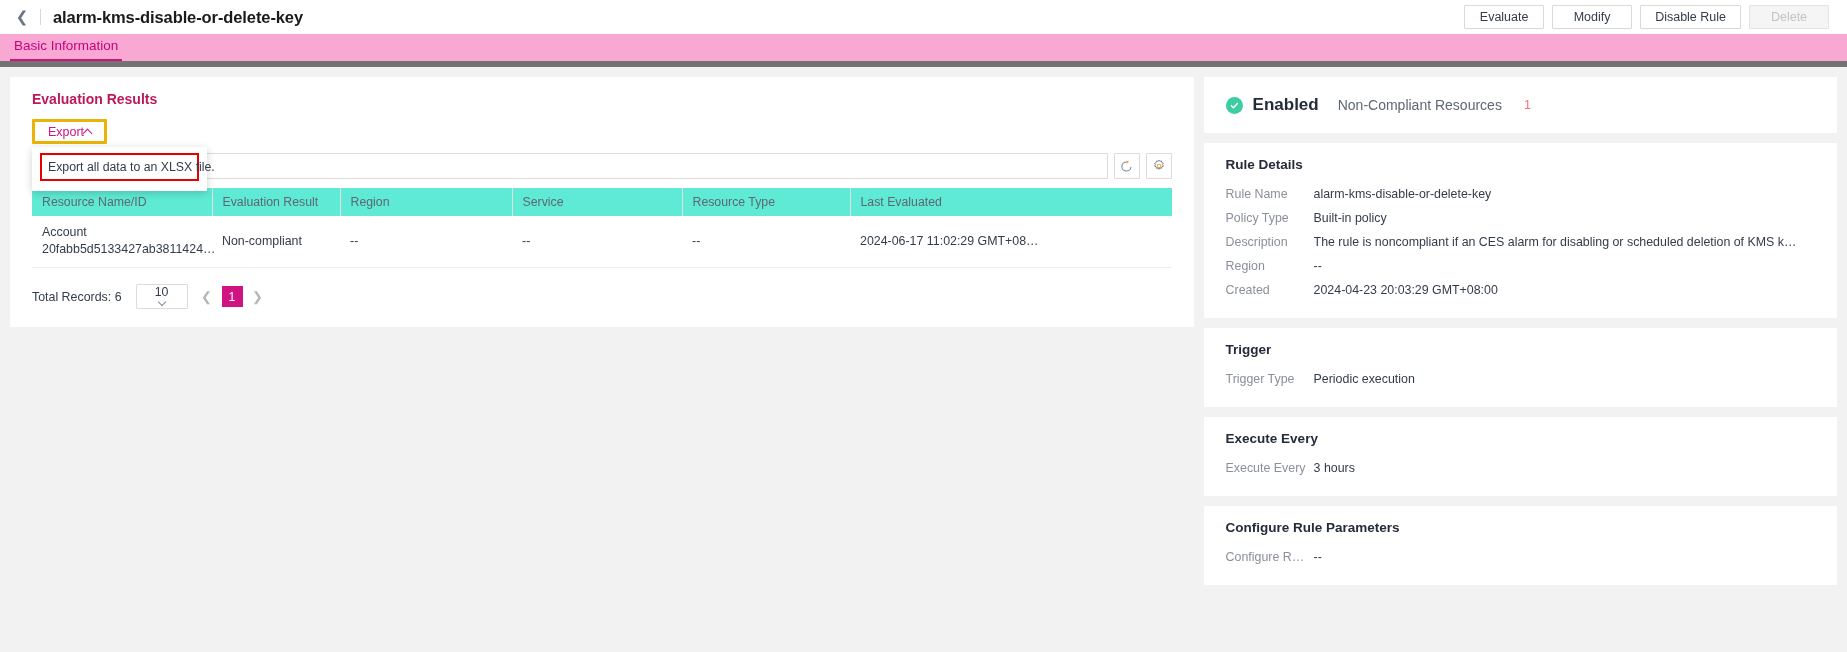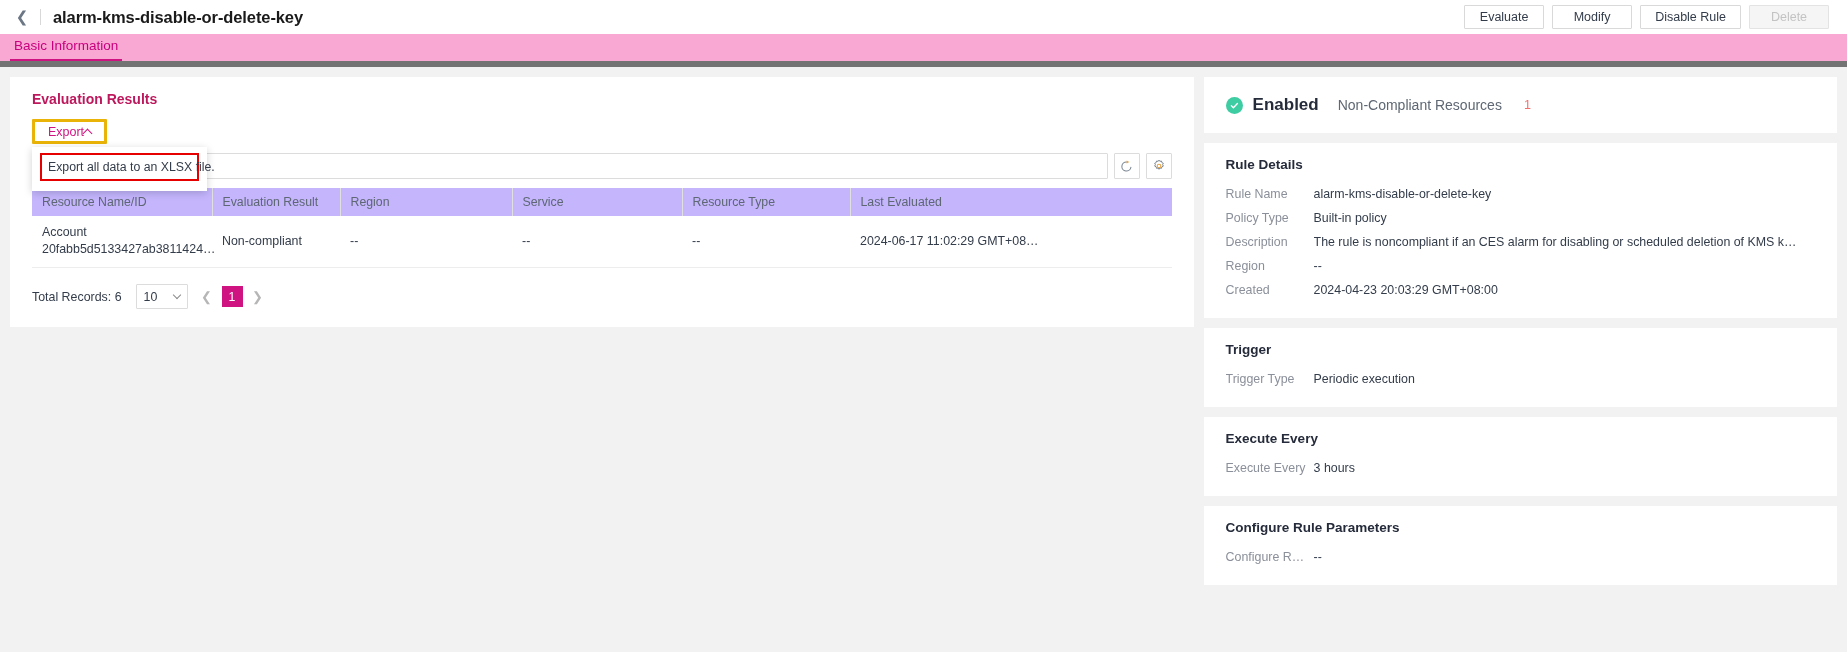--- a/index.html
+++ b/index.html
@@ -187,21 +187,21 @@
   }
 
   
   table.results {
     width: 100%;
     border-collapse: collapse;
     margin-top: 9px;
     table-layout: fixed;
   }
   table.results thead th {
-    background: #c4b5fd;
+    background: #5eead4;
     height: 28px;
     font-size: 12.3px;
     font-weight: normal;
     color: #5e6773;
     text-align: left;
     padding: 0 0 0 10px;
     border-right: 1px solid #e0e0e0;
   }
   table.results thead th:last-child { border-right: none; }
   table.results tbody td {
@@ -228,20 +228,21 @@
     display: inline-flex;
     align-items: center;
     justify-content: space-between;
     width: 52px; height: 25px;
     border: 1px solid #dcdcdc;
     padding: 0 7px;
     background: #ffffff;
     cursor: pointer;
     font-size: 12.4px;
     border-radius: 1px;
+    flex-direction: column;
   }
   .chev-down {
     width: 6px; height: 6px;
     border-right: 1.3px solid #8a8a8a;
     border-bottom: 1.3px solid #8a8a8a;
     transform: rotate(45deg);
     margin-bottom: 3px;
   }
   .pager { display: flex; align-items: center; gap: 6px; margin-left: -4px; }
   .pager-arrow {

